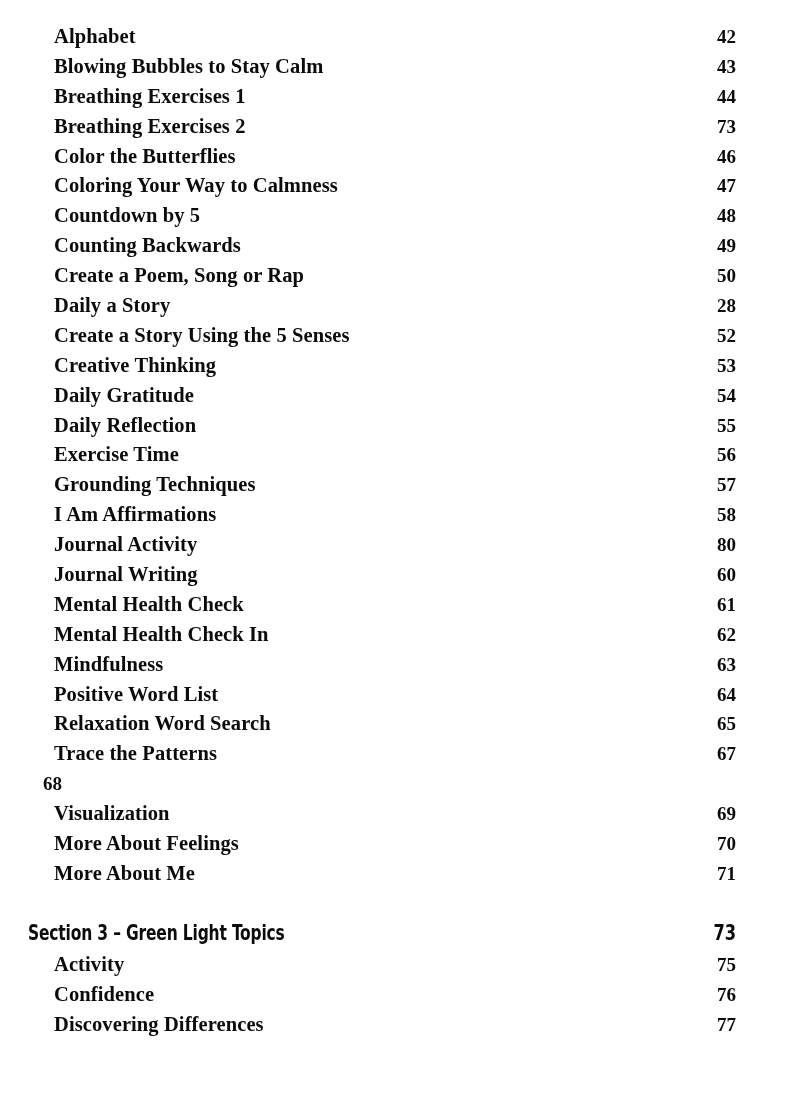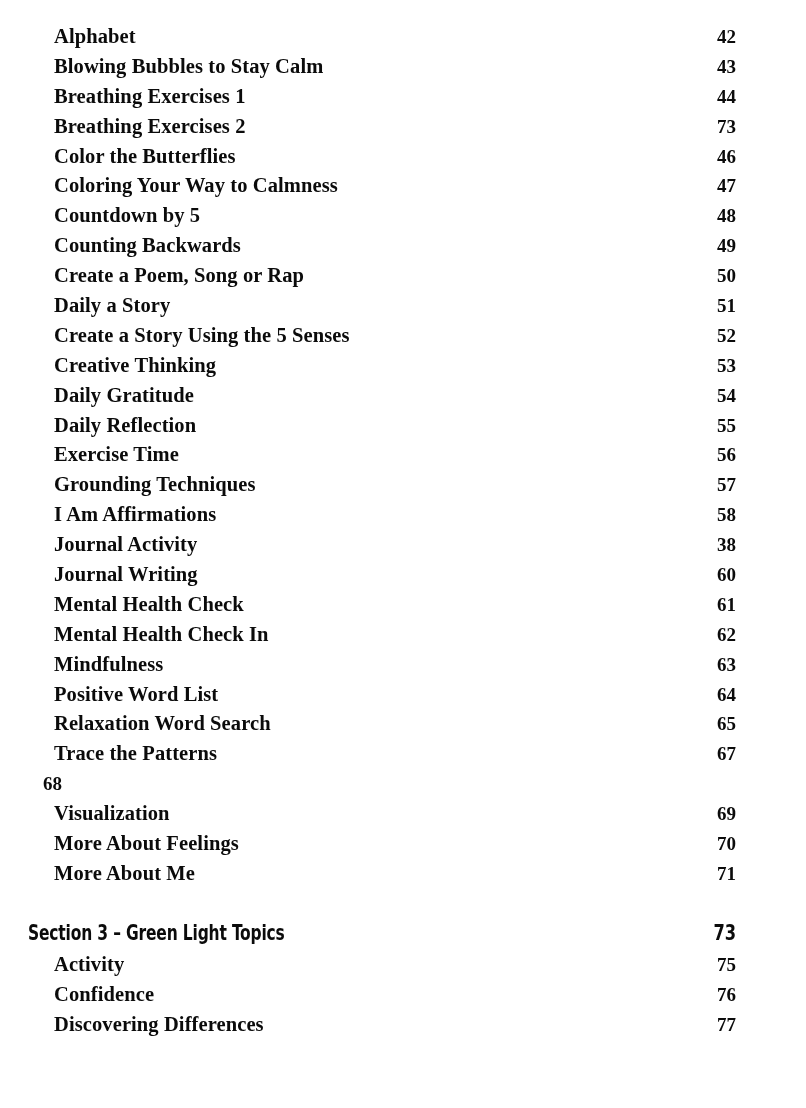--- a/index.html
+++ b/index.html
@@ -121,21 +121,21 @@
       <div class="toc-row">
         <span class="entry-title">Counting Backwards</span>
         <span class="entry-page">49</span>
       </div>
       <div class="toc-row">
         <span class="entry-title">Create a Poem, Song or Rap</span>
         <span class="entry-page">50</span>
       </div>
       <div class="toc-row">
         <span class="entry-title">Daily a Story</span>
-        <span class="entry-page">51</span>
+        <span class="entry-page">28</span>
       </div>
       <div class="toc-row">
         <span class="entry-title">Create a Story Using the 5 Senses</span>
         <span class="entry-page">52</span>
       </div>
       <div class="toc-row">
         <span class="entry-title">Creative Thinking</span>
         <span class="entry-page">53</span>
       </div>
       <div class="toc-row">
@@ -153,21 +153,21 @@
       <div class="toc-row">
         <span class="entry-title">Grounding Techniques</span>
         <span class="entry-page">57</span>
       </div>
       <div class="toc-row">
         <span class="entry-title">I Am Affirmations</span>
         <span class="entry-page">58</span>
       </div>
       <div class="toc-row">
         <span class="entry-title">Journal Activity</span>
-        <span class="entry-page">38</span>
+        <span class="entry-page">80</span>
       </div>
       <div class="toc-row">
         <span class="entry-title">Journal Writing</span>
         <span class="entry-page">60</span>
       </div>
       <div class="toc-row">
         <span class="entry-title">Mental Health Check</span>
         <span class="entry-page">61</span>
       </div>
       <div class="toc-row">

